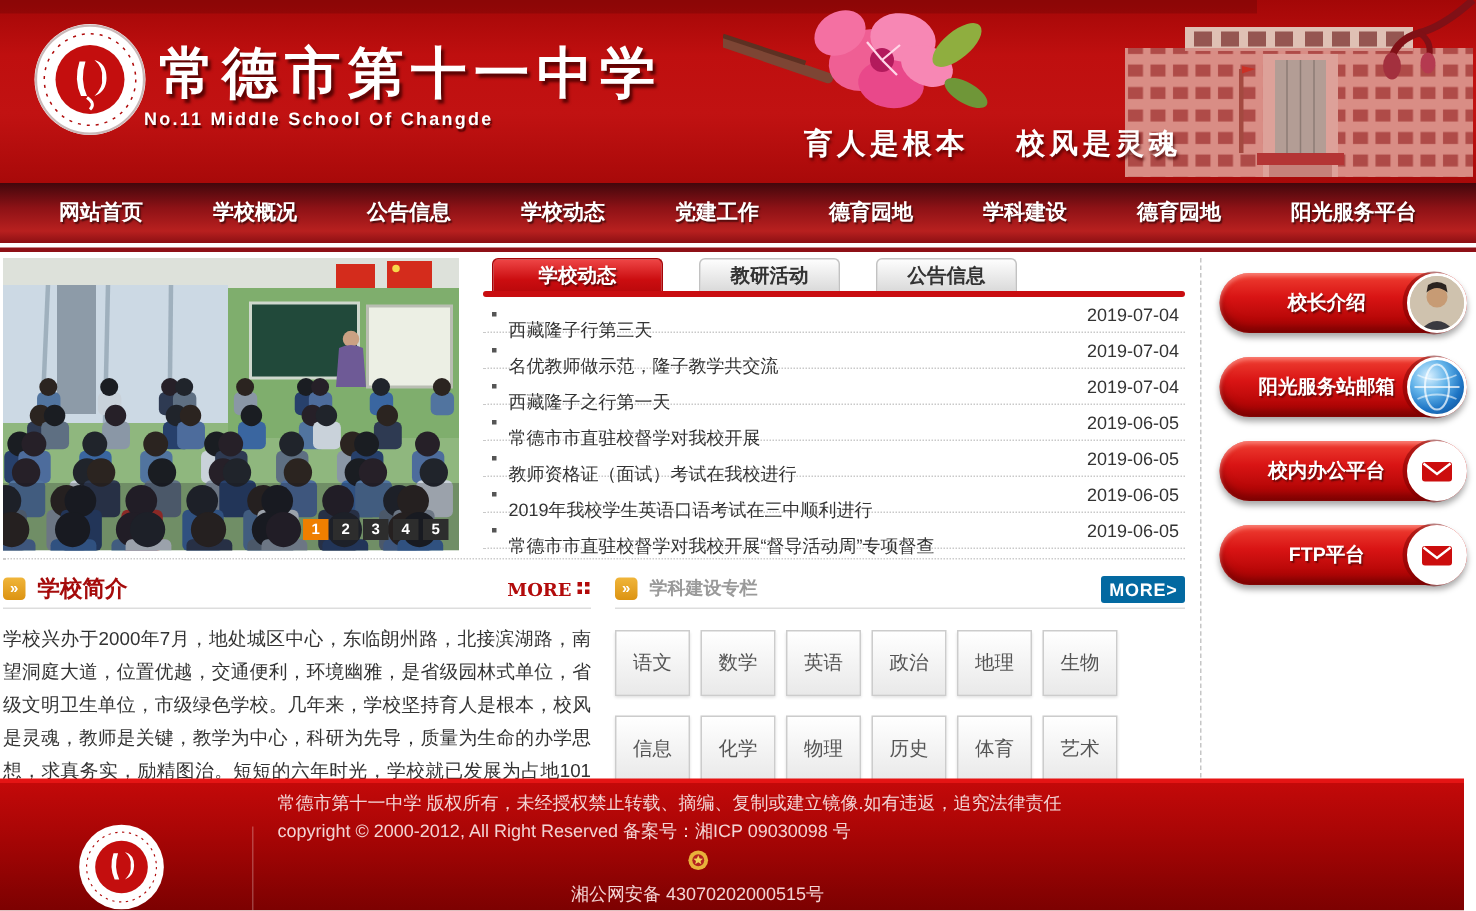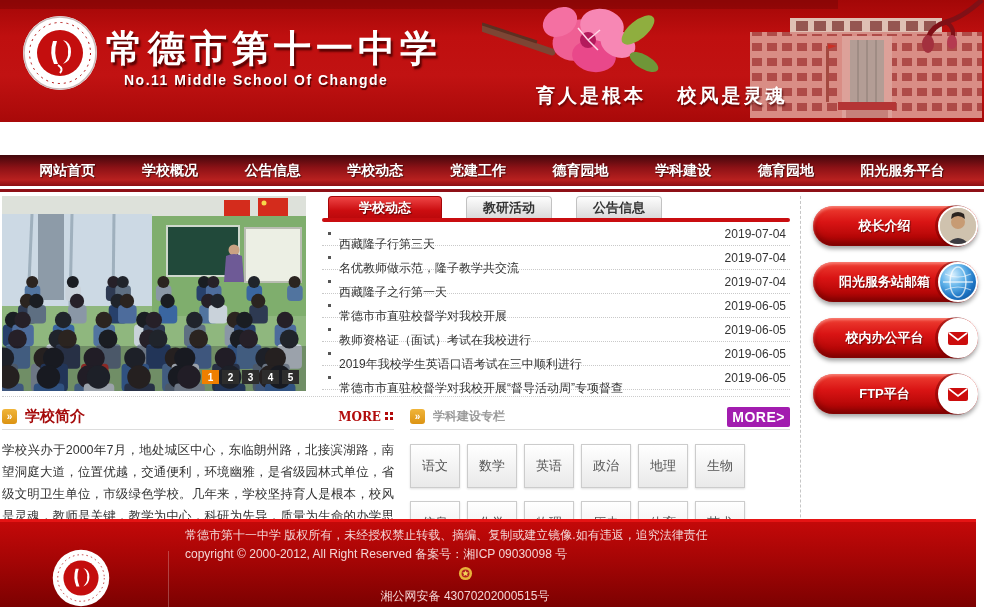--- a/index.html
+++ b/index.html
@@ -9,51 +9,51 @@
     font-family:"Liberation Sans", sans-serif;
   }
   
   .header{ height:122px; position:relative; overflow:hidden;
     background:linear-gradient(180deg,#a30707 0%,#bf0f0f 30%,#c11212 62%,#a80909 100%); }
   .header-darkstrip{ position:absolute; left:0; top:0; width:838px; height:9px; background:rgba(0,0,0,.14); }
   .logo{ position:absolute; left:22px; top:15px; width:76px; height:76px; }
   .site-title{ position:absolute; left:106px; top:24px; font-family:"DejaVu Serif",serif;
     font-size:37px; font-weight:bold; color:#fff; letter-spacing:5px;
     text-shadow:2px 3px 2px rgba(70,0,0,.85); white-space:nowrap; }
-  .site-sub{ position:absolute; left:124px; top:72px; font-size:14px; font-weight:bold;
+  .site-sub{ position:absolute; left:96px; top:72px; font-size:12px; font-weight:bold;
     color:#fff; letter-spacing:1.5px; text-shadow:1px 2px 1px rgba(70,0,0,.9); }
   .flower-svg{ position:absolute; left:482px; top:0; }
   .building-svg{ position:absolute; right:2px; top:10px; }
   .branch-svg{ position:absolute; right:0; top:0; }
   .slogan{ position:absolute; left:536px; top:83px; font-family:"DejaVu Serif",serif;
     font-size:19px; font-weight:bold; color:#fff; letter-spacing:3px;
     text-shadow:1px 2px 2px rgba(70,0,0,.75); white-space:pre; }
   
-  .nav{ height:31px; display:flex; justify-content:space-around; align-items:center; padding:7px 16px;
-    background:linear-gradient(180deg,#42070c 0%,#8e1216 42%,#b8201f 80%,#8c0f13 100%);margin-top:33px; }
+  .nav{ height:40px; display:flex; justify-content:space-around; align-items:center; padding:7px 16px;
+    background:linear-gradient(180deg,#42070c 0%,#8e1216 42%,#b8201f 80%,#8c0f13 100%); }
   .nav-item{ color:#fff; font-size:14px; font-weight:bold; cursor:pointer;
     text-shadow:1px 1px 1px rgba(0,0,0,.55); white-space:nowrap; }
   .white-gap{ height:3px; background:#fff; }
   .red-line{ height:3px; background:#8e1016; }
   
   .content{ display:flex; min-height:373px; padding-top:4px; }
   .main{ width:800px; padding:0 10px 0 2px; }
   .sidebar{ width:182px; border-left:1px dashed #c6c6c6; padding:8px 4px 0 12px; }
   .row1{ display:flex; border-bottom:1px dotted #ccc; padding-bottom:5px; }
   
   .slideshow{ width:304px; height:195px; position:relative; flex:none; cursor:pointer; }
   .slideshow svg{ display:block; }
   .pager{ position:absolute; right:7px; bottom:7px; display:flex; gap:3px; }
   .page-num{ width:17px; height:14px; background:#2d2d2d; color:#fff; font-size:10px;
     font-weight:bold; display:flex; align-items:center; justify-content:center; cursor:pointer; }
   .page-num.on{ background:#ef7f00; }
   
   .news{ flex:1; margin-left:16px; }
   .tabs{ display:flex; align-items:flex-end; gap:24px; padding-left:6px; }
-  .tab{ height:22px; width:86px; text-align:center; line-height:21px; font-size:13px; font-weight:bold;
+  .tab{ height:22px; width:94px; text-align:center; line-height:21px; font-size:13px; font-weight:bold;
     border-radius:4px 4px 0 0; background:linear-gradient(180deg,#fdfdfd,#dadada);
     border:1px solid #c2c2c2; border-bottom:none; color:#333; cursor:pointer; }
   .tab.on{ width:114px; color:#fff; border-color:#a50508;
     background:linear-gradient(180deg,#ee4545 0%,#cb0d10 65%,#bc090c 100%);
     text-shadow:1px 1px 1px rgba(0,0,0,.5); }
   .tab-underline{ height:4px; background:#c90d10; border-radius:2px; }
   .news-row{ display:flex; align-items:center; height:24px; border-bottom:1px dotted #c9c9c9;
     font-size:12px; color:#333; cursor:pointer; }
   .bullet{ width:3px; height:3px; background:#555; margin:0 8px 0 6px; flex:none; }
   .news-title{ flex:1; white-space:nowrap; overflow:hidden;margin-top:22px; }
@@ -66,21 +66,21 @@
   .arrow-badge{ width:15px; height:15px; border-radius:3px; margin-right:8px; flex:none;
     background:linear-gradient(180deg,#f0b53a,#dc9312); color:#fff; font-size:10px;
     font-weight:bold; text-align:center; line-height:15px; }
   .sec-title-red{ color:#a50b0b; font-weight:bold; font-size:15px; }
   .sec-title-gray{ color:#9a9a9a; font-weight:bold; font-size:12px; }
   .more-red{ margin-left:auto; display:flex; align-items:center; gap:4px; color:#b20b0b;
     font-family:"DejaVu Serif",serif; font-size:12px; font-weight:bold; cursor:pointer; }
   .grid-glyph{ width:9px; height:9px; display:inline-block; position:relative; }
   .grid-glyph::before{ content:""; position:absolute; left:0; top:0; width:3px; height:3px;
     background:#b20b0b; box-shadow:5px 0 #b20b0b,0 5px #b20b0b,5px 5px #b20b0b; }
-  .more-badge{ margin-left:auto; background:#a21caf; color:#fff; font-size:14px; font-weight:bold;
+  .more-badge{ margin-left:auto; background:#0369a1; color:#fff; font-size:12px; font-weight:bold;
     padding:2px 5px; border-radius:2px; cursor:pointer; letter-spacing:.5px; }
   .intro-text{ margin-top:9px; font-size:12.5px; color:#333; line-height:1.76; text-align:justify; }
   .subject-grid{ display:flex; flex-wrap:wrap; gap:13px 7px; margin-top:14px; }
   .subject-btn{ width:50px; height:44px; border:1px solid #ccc; border-radius:0;
     background:linear-gradient(180deg,#ffffff,#e9e9e9); box-shadow:0 1px 2px rgba(0,0,0,.13);
     display:flex; align-items:center; justify-content:center; font-size:13px; color:#555; cursor:pointer; }
   
   .quick{ display:flex; flex-direction:column; gap:16px; margin-top:2px; }
   .ql{ position:relative; height:40px; border-radius:20px; cursor:pointer;
     background:linear-gradient(180deg,#f04033 0%,#d91414 40%,#b40606 80%,#a00303 100%);

